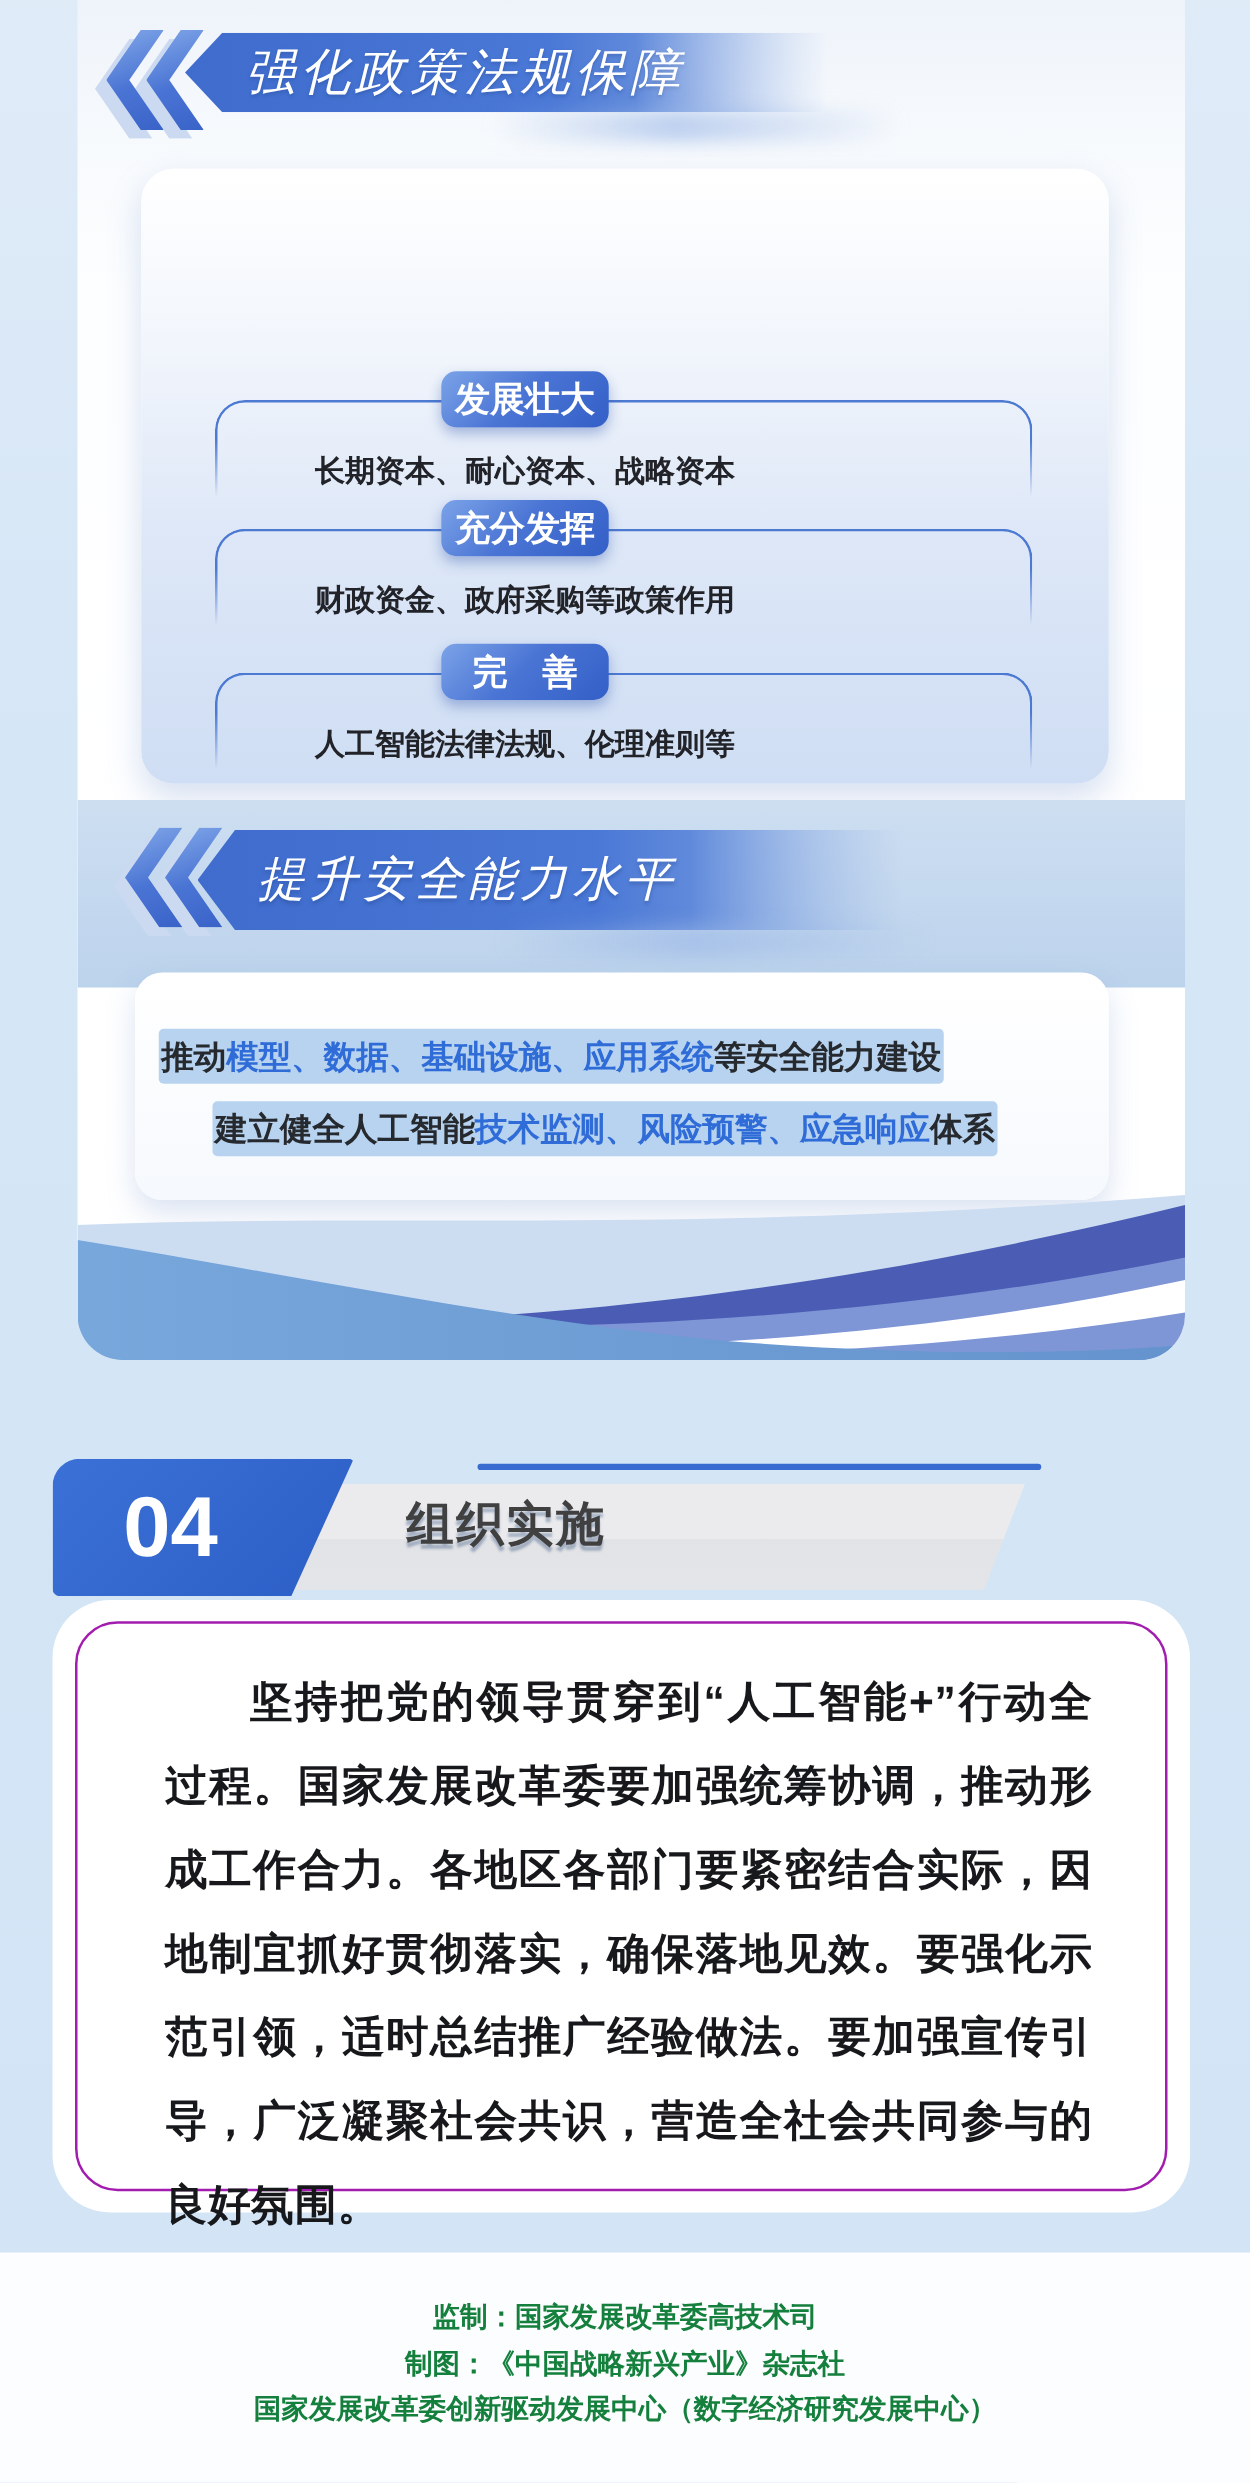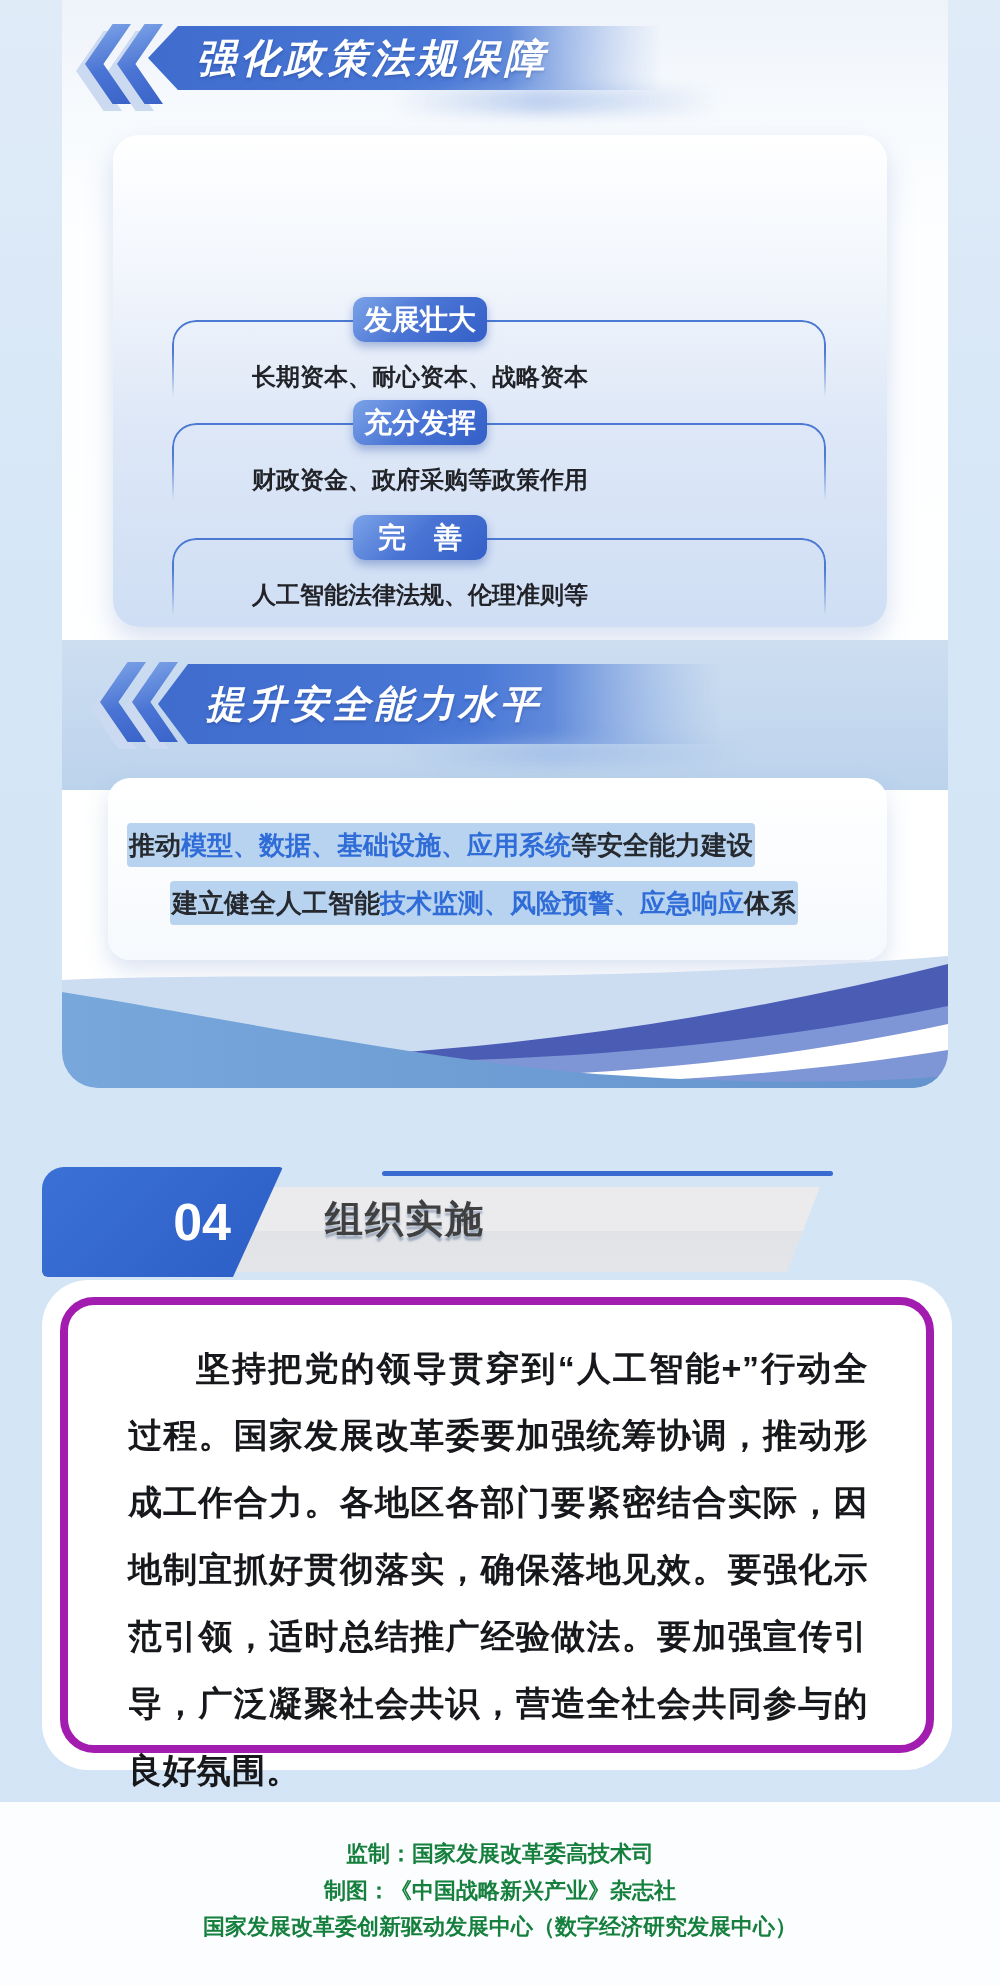--- a/index.html
+++ b/index.html
@@ -13,21 +13,21 @@
   
   .panel{
     position:absolute;left:62px;top:0;width:886px;height:1088px;
     background:linear-gradient(180deg,#eef3fa 0%,#f7fafd 110px,#fdfeff 240px,#ffffff 100%);
     border-radius:0 0 36px 36px;overflow:hidden;
   }
 
   
   .banner{
     position:absolute;height:64px;line-height:64px;color:#fff;
-    font-style:italic;font-weight:bold;font-size:40px;letter-spacing:4px;
+    font-style:italic;font-weight:normal;font-size:40px;letter-spacing:4px;
     padding-left:48px;box-sizing:border-box;
     background:linear-gradient(90deg,#3f6ccd 0%,#4a78d6 55%,#6c93dd 75%,#9db9e8 100%);
     clip-path:polygon(0 50%,30px 0,100% 0,100% 100%,30px 100%);
     -webkit-mask-image:linear-gradient(90deg,#000 68%,rgba(0,0,0,0) 97%);
             mask-image:linear-gradient(90deg,#000 68%,rgba(0,0,0,0) 97%);
     text-shadow:0 2px 3px rgba(30,60,130,.35);
     white-space:nowrap;
   }
   .banner-echo{
     position:absolute;height:26px;border-radius:13px;
@@ -93,32 +93,32 @@
     position:absolute;left:230px;top:1187px;width:590px;height:85px;
     background:linear-gradient(180deg,#ebebee 0%,#ebebee 52%,#e2e3e6 52%,#e4e5e8 100%);
     clip-path:polygon(38px 0,100% 0,calc(100% - 33px) 100%,0 100%);
   }
   .thinline{position:absolute;left:382px;top:1171px;width:451px;height:5px;border-radius:3px;background:#3a6bd0;}
   .badge04{
     position:absolute;left:42px;top:1167px;width:241px;height:110px;
     background:linear-gradient(135deg,#3b71d6 0%,#2c5ec6 100%);
     border-radius:22px 4px 4px 6px;
     clip-path:polygon(0 0,100% 0,calc(100% - 50px) 100%,0 100%);
-    color:#fff;font-size:52px;font-weight:bold;line-height:110px;
-    text-align:right;padding-right:52px;box-sizing:border-box;
+    color:#fff;font-size:68px;font-weight:bold;line-height:110px;
+    text-align:center;padding-right:52px;box-sizing:border-box;
   }
   .sec-title{
     position:absolute;left:325px;top:1194px;
     font-size:38px;font-weight:800;letter-spacing:2px;color:#404040;
     text-shadow:0 4px 2px rgba(35,70,115,.35);white-space:nowrap;
   }
   .card-outer{position:absolute;left:42px;top:1280px;width:910px;height:490px;border-radius:46px;background:#ffffff;}
   .card-inner{
     position:absolute;left:60px;top:1297px;width:874px;height:456px;border-radius:34px;
-    border:8px solid #a21caf;background:#ffffff;box-sizing:border-box;
+    border:2px solid #a21caf;background:#ffffff;box-sizing:border-box;padding-left:10px;
   }
   .paragraph{
     margin:30px 58px 0 60px;
     font-size:34px;line-height:67px;letter-spacing:.5px;
     text-indent:68px;text-align:justify;color:#17181b;font-weight:600;
   }
 
   
   .footer-bg{position:absolute;left:0;top:1802px;width:100%;height:184px;background:#fbfdfe;}
   .footer{position:absolute;left:0;top:1836px;width:100%;text-align:center;

